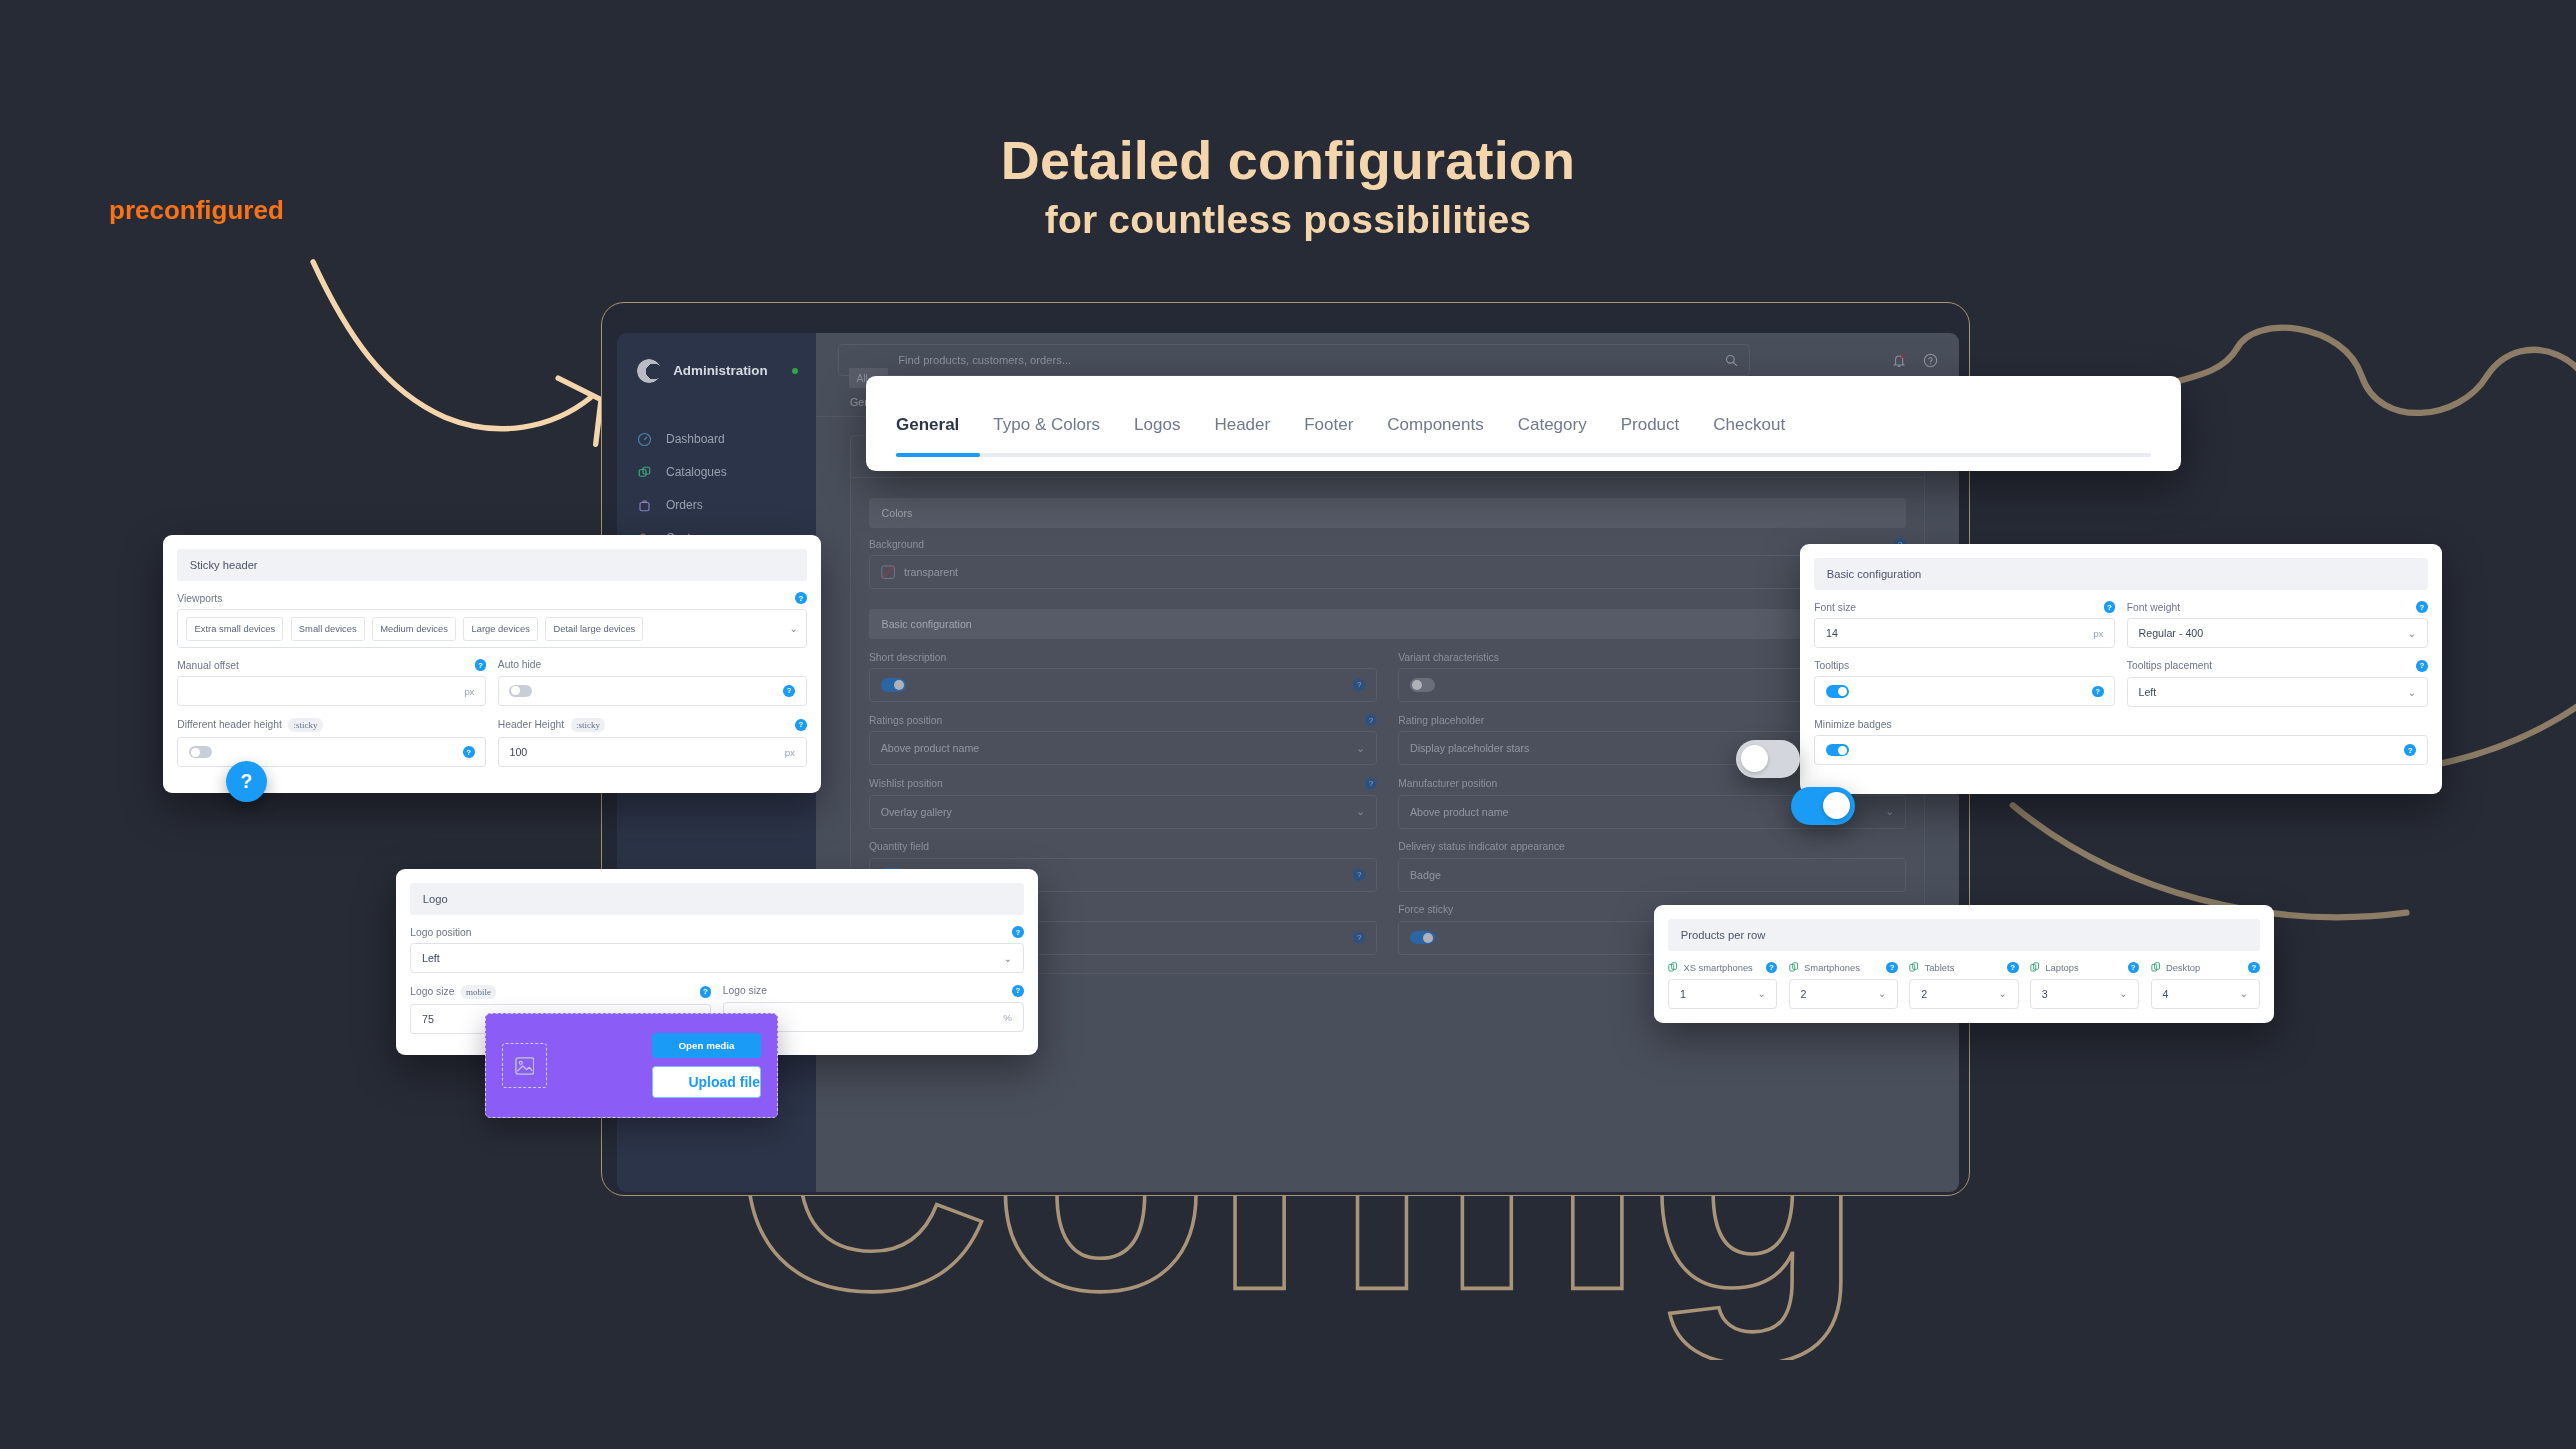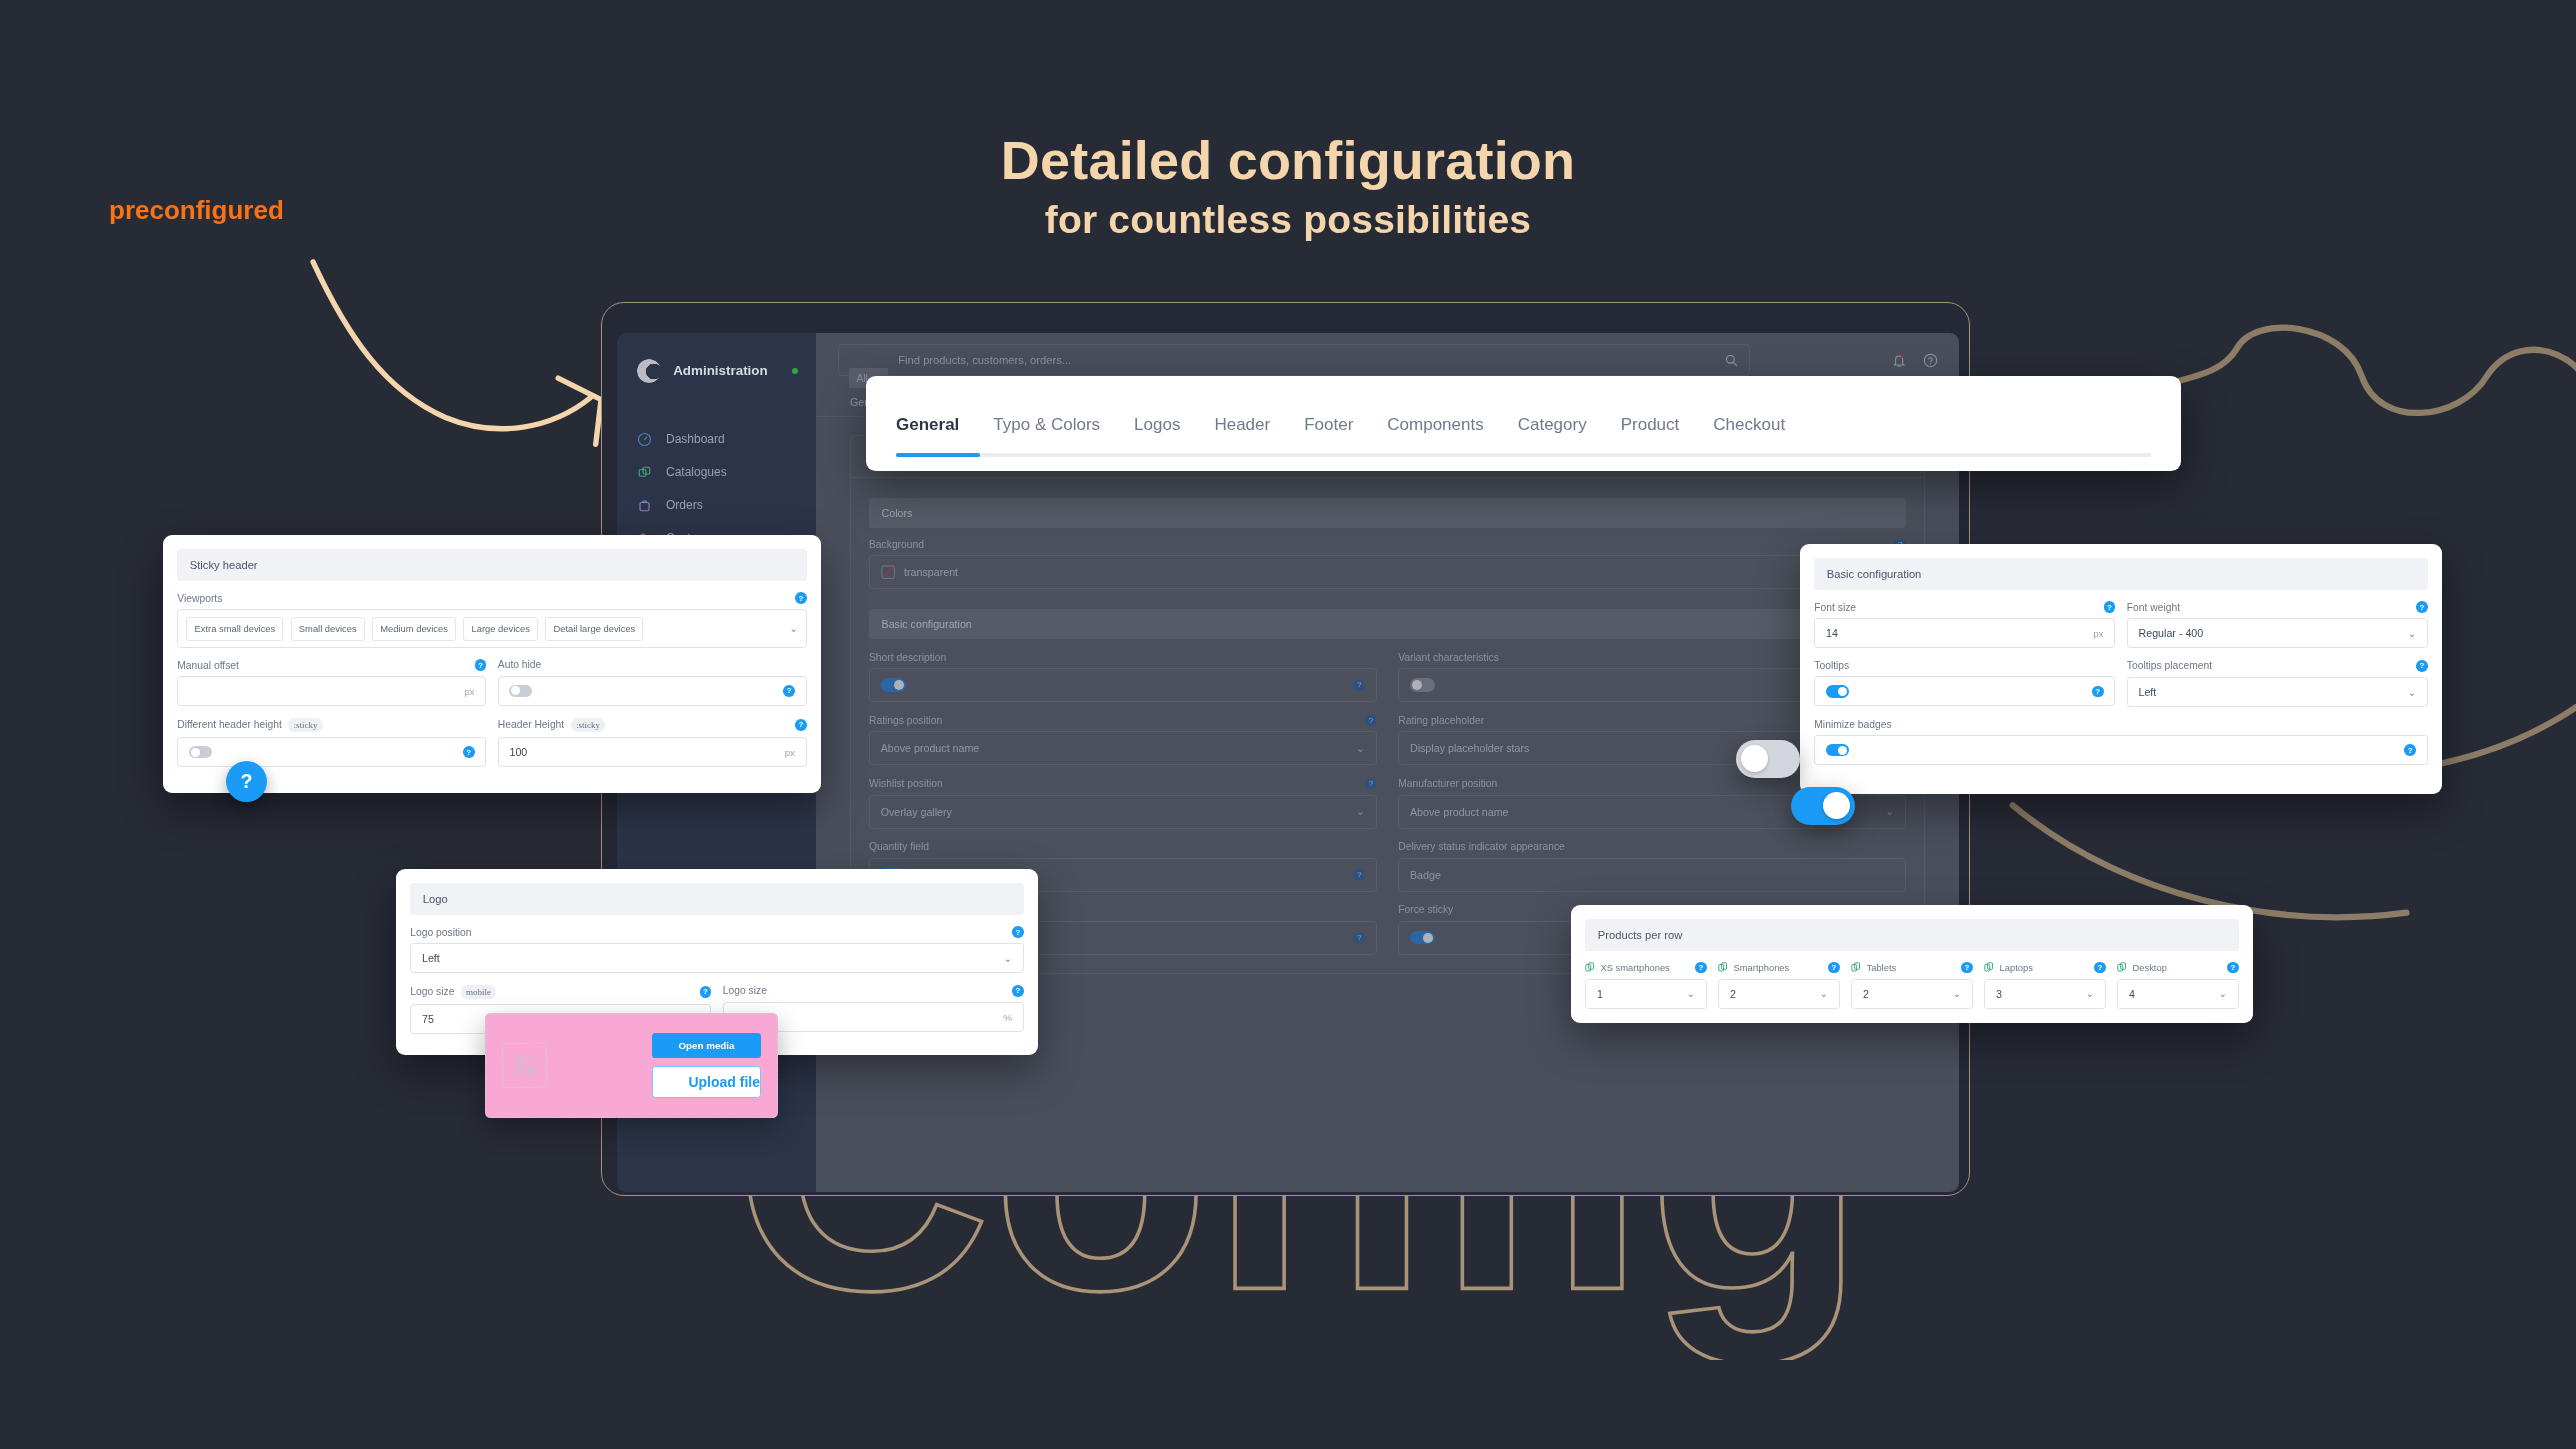--- a/index.html
+++ b/index.html
@@ -172,40 +172,40 @@
   #bigtg-on { left: 1791px; top: 787px; width: 64px; height: 38px; background: #1a9bf5; }
   #bigtg-on i { right: 5.4px; }
 
   
   #card-logo { left: 396px; top: 869px; width: 642px; height: 186px; }
   #card-logo .body { padding: 0 14.3px 14.3px 14.3px; }
 
   
   #media-widget {
     position: absolute; left: 485px; top: 1013px; width: 293px; height: 105px;
-    background: #f9a8d4; border: 1.8px dashed #c9ced6; border-radius: 5.4px;
+    background: #8b5cf6; border: 1.8px dashed #c9ced6; border-radius: 5.4px;
     display: flex; align-items: center; padding: 0 16px; gap: 18px;
     box-shadow: 0 10.7px 27px rgba(0,0,0,.30);
   }
   .media-ph {
     width: 45px; height: 45px; border: 1.8px dashed #c9ced6; border-radius: 3.6px;
     display: flex; align-items: center; justify-content: center;
   }
   .media-btns { margin-left: auto; display: flex; flex-direction: column; gap: 8px; width: 109px; }
   .btn-primary {
     background: #1a9bf5; color: #fff; font-size: 9.8px; font-weight: bold;
     border-radius: 3.6px; padding: 7.2px 0; text-align: center;
   }
   .btn-outline {
     background: #fff; color: #1a9bf5; font-size: 14px; font-weight: bold;
     border: 0.9px solid #79c4fa; border-radius: 3.6px; padding: 7.2px 0; text-align: right;
   }
 
   
-  #card-ppr { left: 1571px; top: 905px; width: 682px; height: 118px; }
+  #card-ppr { left: 1654px; top: 905px; width: 620px; height: 118px; }
   #card-ppr .body { padding: 0 14.3px 14.3px 14.3px; }
   .ppr-grid { display: grid; grid-template-columns: repeat(5, 1fr); gap: 11.6px; margin-top: 10.7px; }
   .ppr-label { display: flex; align-items: center; gap: 5.4px; color: #6c7788; font-size: 9.4px; margin-bottom: 5.4px; }
   .ppr-label .q { margin-left: auto; }
   .dev-ico { width: 9.8px; height: 9.8px; flex: 0 0 9.8px; }
 
   
   #tabs-panel {
     position: absolute; left: 866px; top: 376px; width: 1315px; height: 95px;
     background: #fff; border-radius: 9.8px; box-shadow: 0 16px 45px rgba(0,0,0,.42);

